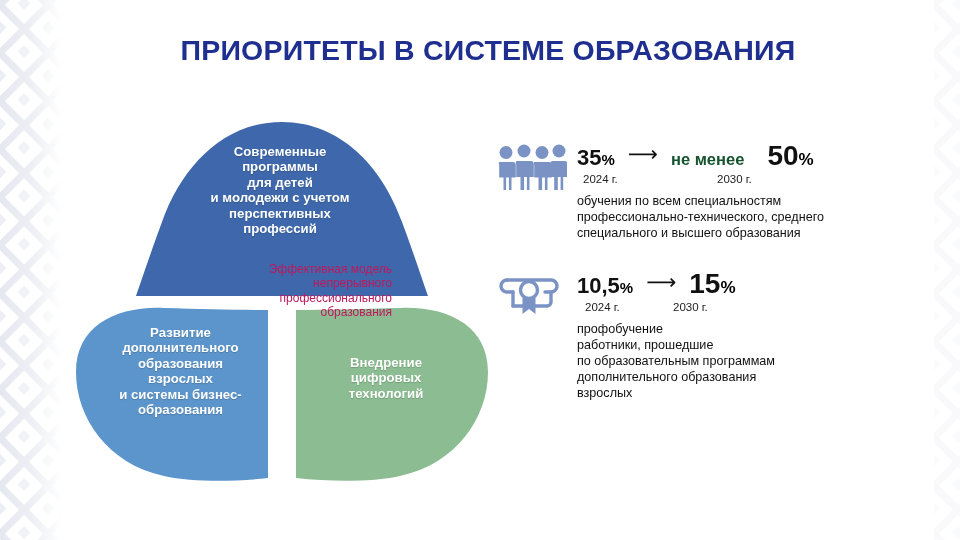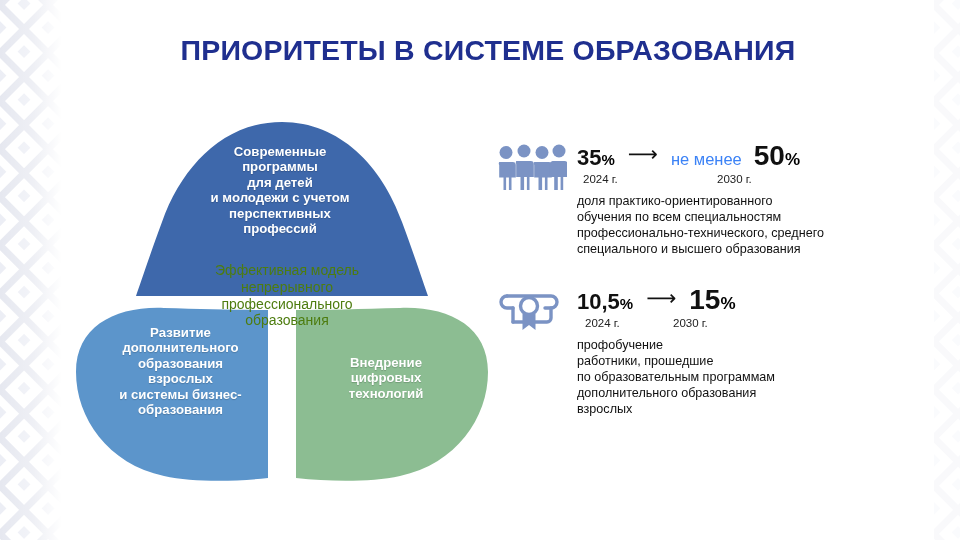--- a/index.html
+++ b/index.html
@@ -57,23 +57,23 @@
     font-weight: bold;
     text-shadow: 0 1px 1px rgba(0,0,0,.18);
   }
   .lobe-top   { left: 104px; top: 34px;  width: 208px; }
   .lobe-left  { left: 6px;   top: 215px; width: 205px; }
   .lobe-right { left: 238px; top: 245px; width: 152px; }
   .center-text {
     position: absolute;
     left: 110px; top: 152px;
     width: 210px;
-    text-align: center;
-    color: #4d7c0f;
-    font-size: 14px;
+    text-align: right;
+    color: #be185d;
+    font-size: 12px;
     line-height: 1.2;
     font-weight: normal;
   }
   
   .stats {
     position: absolute;
     left: 495px; top: 138px;
     width: 430px;
   }
   .stat-block { position: relative; margin-bottom: 24px; }
@@ -106,23 +106,23 @@
     display: inline-block;
     margin: 0 13px;
     color: #111;
     font-size: 21px;
     line-height: 1;
     position: relative;
     top: -4px;
   }
   .prefix {
     font-size: 16.5px;
-    font-weight: normal;
-    color: #3b82f6;
-    margin-right: 12px;
+    font-weight: bold;
+    color: #14532d;
+    margin-right: 23px;
   }
   .years {
     position: relative;
     height: 16px;
     margin-top: 1px;
   }
   .year {
     position: absolute;
     font-size: 11.5px;
     color: #222;
@@ -246,21 +246,20 @@
             <span class="arrow">⟶</span>
             <span class="prefix">не менее</span>
             <span class="val val-b">50</span>
               <span class="pct-b">%</span>
           </div>
           <div class="years">
             <span class="year" style="left:6px;">2024 г.</span>
             <span class="year" style="left:140px;">2030 г.</span>
           </div>
           <div class="desc">
-            <div>доля практико-ориентированного</div>
             <div>обучения по всем специальностям</div>
             <div>профессионально-технического, среднего</div>
             <div>специального и высшего образования</div>
           </div>
         </div>
       </div>
     </div>
 
     <div class="stat-block" style="margin-top:20px;">
       <div class="stat-row">

